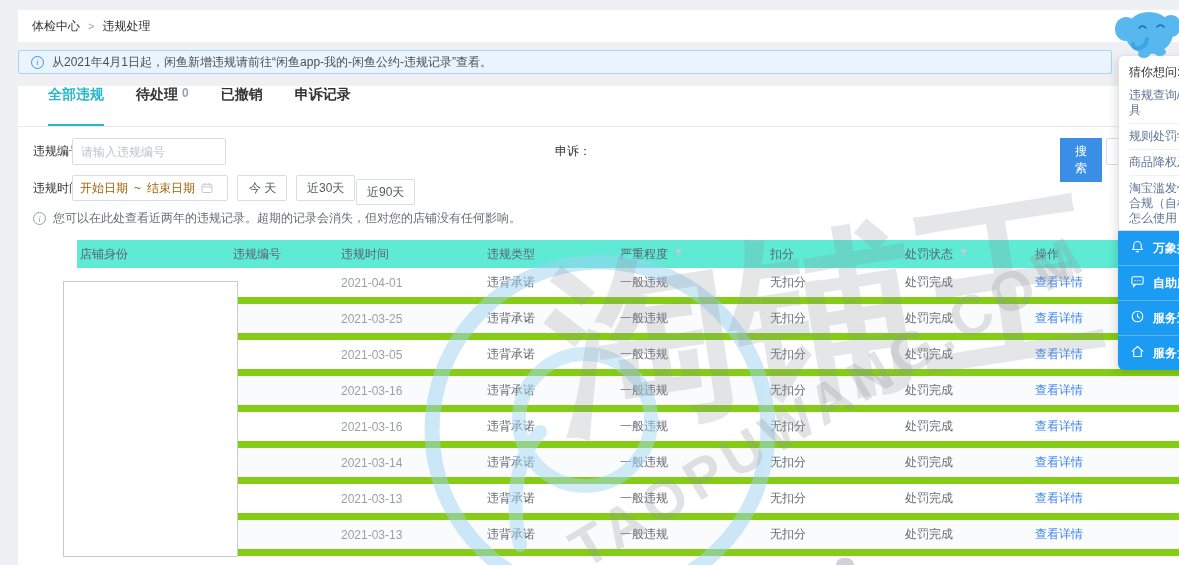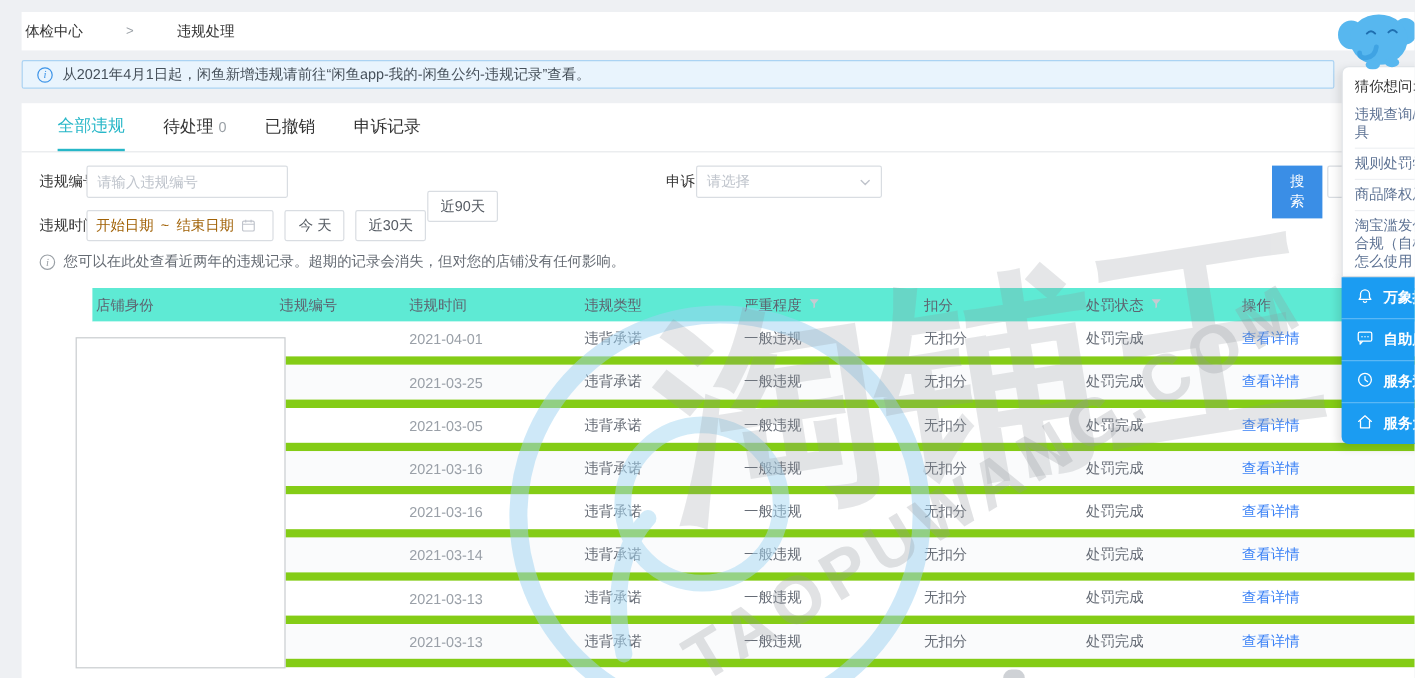--- a/index.html
+++ b/index.html
@@ -2,38 +2,38 @@
 <html><head>
 <meta charset="utf-8">
 <style>
   * { margin:0; padding:0; box-sizing:border-box; }
   html,body { background:#eef0f3; }
   body { font-family:"Liberation Sans","DejaVu Sans",sans-serif; }
   #stage { position:relative; width:1179px; height:565px; overflow:hidden; background:#eef0f3; }
 
   
   .crumbbar { position:absolute; left:18px; top:10px; right:0; height:32px; background:#fff;
-              display:flex; align-items:center; padding-left:3px; font-size:12px; color:#333;gap:28px; }
+              display:flex; align-items:center; padding-left:14px; font-size:12px; color:#333; }
   .crumb-sep { color:#9aa0a6; margin:0 8px; font-size:11px; }
 
   
   .notice { position:absolute; left:18px; top:50px; width:1094px; height:24px; background:#e9f4fd;
             border:1px solid #abd3f3; border-radius:2px; display:flex; align-items:center;
             padding-left:12px; font-size:12px; color:#46505a; gap:8px; }
   .i-circle { width:13px; height:13px; border-radius:50%; border:1px solid #3d94e8; color:#3d94e8;
               font-size:9px; display:inline-flex; align-items:center; justify-content:center;
               font-style:italic; font-family:"Liberation Serif",serif; flex:0 0 auto; }
   .i-circle.gray { border-color:#9aa0a6; color:#9aa0a6; }
 
   
   .card { position:absolute; left:18px; top:86px; width:1161px; height:479px; background:#fff; }
 
   .tabsrow { position:absolute; left:0; right:0; top:0; height:41px; border-bottom:1px solid #e7e9ec;
              display:flex; gap:32px; padding-left:30px; }
-  .tab { display:flex; align-items:center; font-size:14px; color:#333; cursor:pointer; gap:4px; }
+  .tab { display:flex; font-size:14px; color:#333; cursor:pointer; gap:4px;font-weight:bold; }
   .tab.active { color:#27b7c8; border-bottom:2px solid #27b7c8; }
   .tab-count { font-size:12px; color:#9aa0a6; }
 
   .flt-label { position:absolute; font-size:12px; color:#333; line-height:27px; }
   .txt-input { position:absolute; height:27px; border:1px solid #d9dde2; border-radius:2px;
                font-size:12px; padding:0 8px; color:#333; outline:none; background:#fff;
                font-family:inherit; }
   .txt-input::placeholder { color:#bfc4cc; }
   .selectbox { position:absolute; height:27px; border:1px solid #d9dde2; border-radius:2px;
                background:#fff; display:flex; align-items:center; justify-content:space-between;
@@ -120,45 +120,39 @@
         </div>
         <div class="tab">
           <span>已撤销</span>
         </div>
         <div class="tab">
           <span>申诉记录</span>
         </div>
       </div>
 
     <span class="flt-label" style="left:15px; top:52px;">违规编号：</span>
-    <input class="txt-input" style="left: 54px; top: 52px; width: 168px;" placeholder="请输入违规编号">
+    <input class="txt-input" style="left: 54px; top: 52px; width: 154px;" placeholder="请输入违规编号">
     <span class="flt-label" style="left:537px; top:52px;">申诉：</span>
-    <div class="selectbox" style="left:562px; top:52px; width:155px;">
-      <span>请选择</span>
-      <svg width="10" height="10" viewBox="0 0 12 12">
-          <path d="M2 4l4 4 4-4" fill="none" stroke="#c0c4cc" stroke-width="1.4" stroke-linecap="round"></path>
-        </svg>
-    </div>
     <button class="btn-primary" style="left:1042px; top:52px; width:42px;">搜 索</button>
     <button class="btn-sliver" style="left:1088px; top:52px;"></button>
 
     <span class="flt-label" style="left:15px; top:89px;">违规时间：</span>
     <div class="daterange" style="left:54px; top:89px; width:156px;">
       <span>开始日期</span>
       <span>~</span>
       <span>结束日期</span>
       <svg width="12" height="12" viewBox="0 0 16 16">
           <rect x="1.5" y="3" width="13" height="11" rx="1.5" fill="none" stroke="#c0c4cc" stroke-width="1.3"></rect>
           <path d="M1.5 6.5h13M5 1.5v3M11 1.5v3" stroke="#c0c4cc" stroke-width="1.3" fill="none"></path>
         </svg>
     </div>
     <div>
         <button class="btn-plain" style="left: 219px; top: 89px; padding-left: 11px;">今 天</button>
         <button class="btn-plain" style="left: 278px; top: 89px;">近30天</button>
-        <button class="btn-plain" style="left: 338px; top: 73px;">近90天</button>
+        <button class="btn-plain" style="left: 338px; top: 93px;">近90天</button>
       </div>
 
     <div class="hintrow">
       <span class="i-circle gray">i</span>
       <span>您可以在此处查看近两年的违规记录。超期的记录会消失，但对您的店铺没有任何影响。</span>
     </div>
 
     <div class="table">
       <div class="thead">
           <div class="cell">

